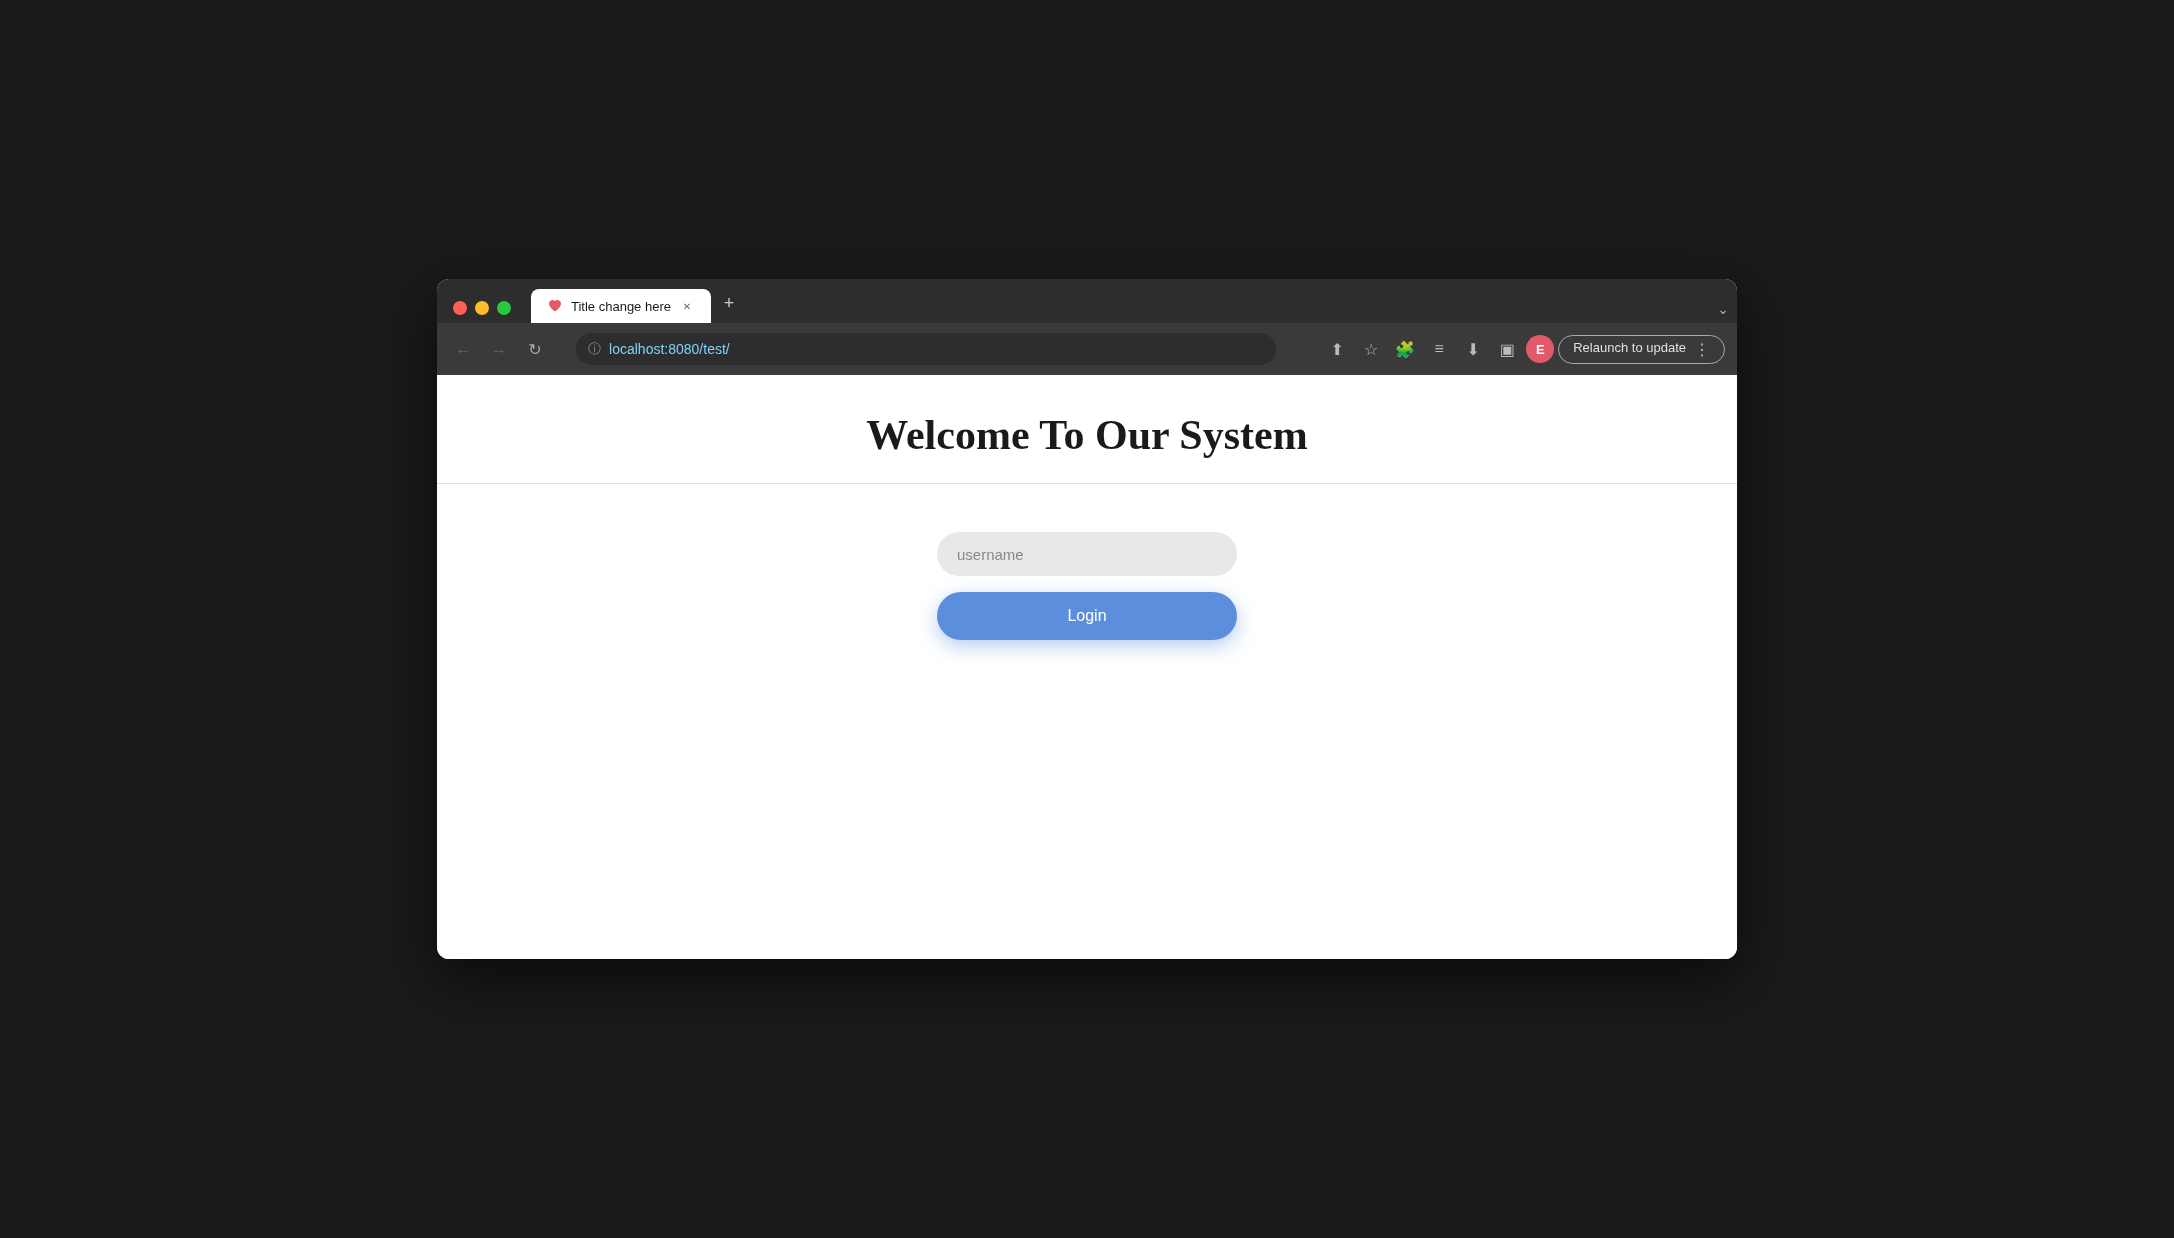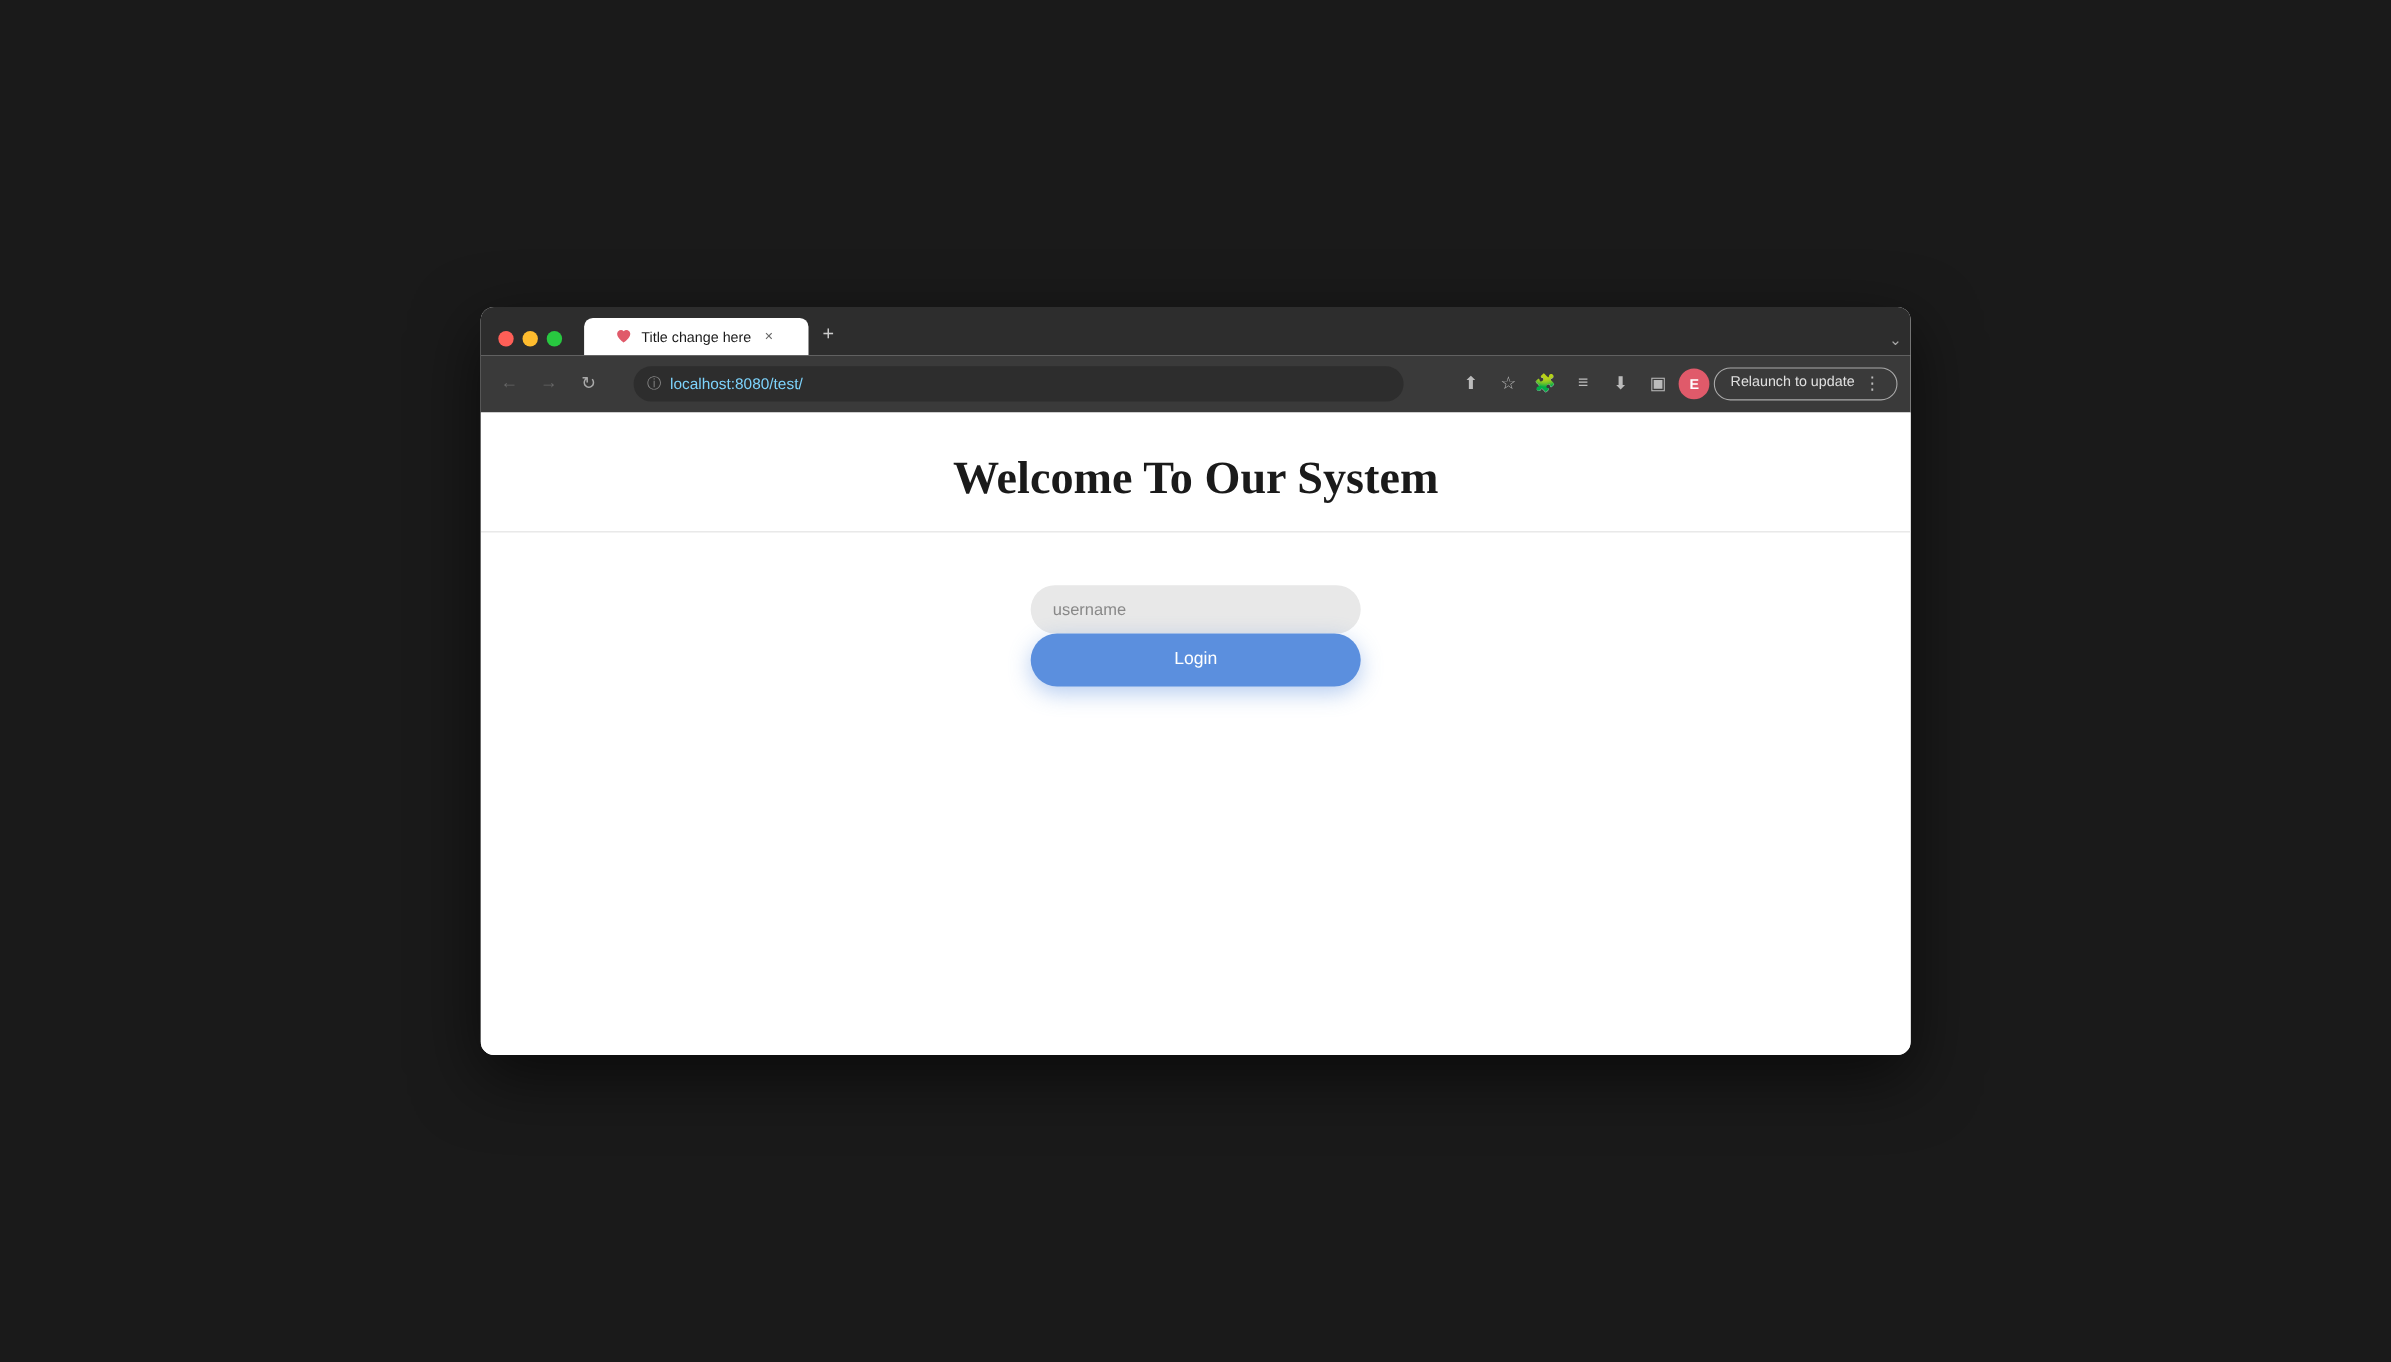--- a/index.html
+++ b/index.html
@@ -61,21 +61,21 @@
       padding-left: 4px;
     }
 
     .tab-active {
       background: #ffffff;
       border-radius: 8px 8px 0 0;
       height: 34px;
       display: flex;
       align-items: center;
       gap: 8px;
-      padding: 0 28px;
+      padding: 0 16px;
       min-width: 180px;
       max-width: 240px;
     }
 
     .tab-favicon {
       width: 16px;
       height: 16px;
       flex-shrink: 0;
     }
 
@@ -271,21 +271,21 @@
     .login-btn {
       width: 300px;
       height: 48px;
       background: #5b8fde;
       border: none;
       border-radius: 24px;
       color: white;
       font-size: 16px;
       font-weight: 500;
       cursor: pointer;
-      margin-top: 0;
+      margin-top: 16px;
       box-shadow: 0 6px 20px rgba(91,143,222,0.45);
       transition: background 0.2s;
     }
   </style>
 </head>
 <body>
 
 <div class="browser-window">
 
   <div class="title-bar">

